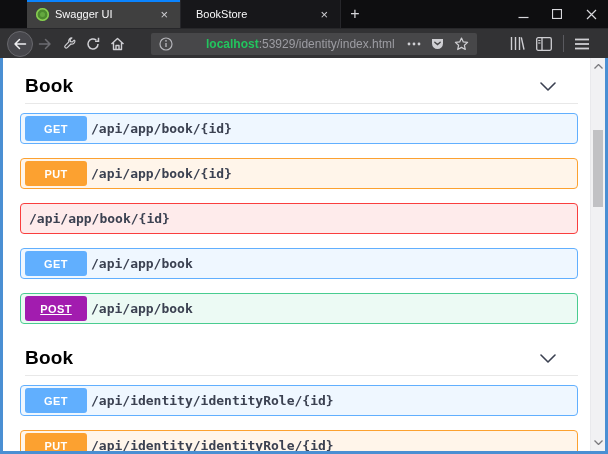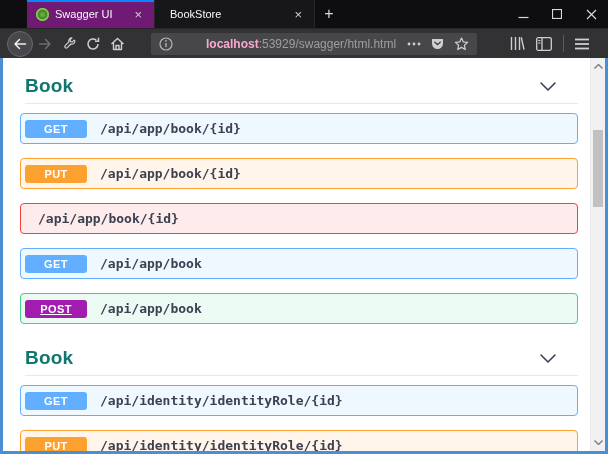--- a/index.html
+++ b/index.html
@@ -5,67 +5,67 @@
   * { margin:0; padding:0; box-sizing:border-box; }
   html,body { width:608px; height:454px; overflow:hidden; background:#000; }
   .window { width:608px; height:454px; display:flex; flex-direction:column;
             font-family:"Liberation Sans", sans-serif; }
 
   
   .titlebar { height:28px; background:#0e0e10; display:flex; align-items:stretch; flex:0 0 28px; }
   .drag-space { width:27px; }
   .tab { display:flex; align-items:center; padding:0 9px; color:#f9f9fa; font-size:11px;
          position:relative; border-right:1px solid #26262a; }
-  .tab.active { background:#701a75; width:128px; box-shadow:inset 0 2px 0 var(--stripe); }
+  .tab.active { background:#404040; width:154px; box-shadow:inset 0 2px 0 var(--stripe); }
   .tab.inactive { background:#17171a; width:160px; }
   .tab-title { flex:1; margin-left:6px; white-space:nowrap; overflow:hidden; }
   .tab-close { color:#cfcfd3; font-size:13px; line-height:1; padding:2px 3px; cursor:default; }
   .favicon { width:13px; height:13px; border-radius:50%; background:#64a83f;
              box-shadow:inset 0 0 0 1.5px #8bcf55, inset 0 0 0 4px #4c8a2e; flex:0 0 13px; }
   .newtab-btn { width:28px; display:flex; align-items:center; justify-content:center;
                 color:#d7d7db; font-size:16px; }
   .titlebar-spacer { flex:1; }
   .win-btn { width:34px; display:flex; align-items:center; justify-content:center; color:#d7d7db; }
   .win-btn svg { display:block; }
 
   
   .navbar { height:30px; flex:0 0 30px; background:#323234; display:flex; align-items:center;
             padding:0 7px; border-top:1px solid #27272a; }
   .nav-icon { display:flex; align-items:center; justify-content:center; width:24px; height:24px; }
   .back-circle { width:26px; height:26px; border-radius:50%; background:#47474c;
                  border:1px solid #68686d; display:flex; align-items:center; justify-content:center; }
   .urlbar { height:22px; flex:0 0 326px; margin-left:22px; background:#474749; border-radius:2px;
             display:flex; align-items:center; padding:0 8px; font-size:12px; }
   .url-text { margin-left:7px; white-space:nowrap; overflow:hidden; flex:1; }
-  .url-host { color:#f9a8d4; font-weight:bold;padding-left:26px; }
+  .url-host { color:#22c55e; font-weight:bold;padding-left:26px; }
   .url-path { color:#9d9da3; }
   .urlbar-actions { display:flex; align-items:center; gap:9px; margin-left:6px; }
   .toolbar-right { display:flex; align-items:center; gap:11px; margin-left:32px; }
   .vsep { width:1px; height:17px; background:#5a5a5f; }
 
   
   .content { position:relative; flex:1; background:#ffffff; overflow:hidden;
              border-left:3px solid var(--accent); border-right:3px solid var(--accent);
              border-bottom:3px solid var(--accent); }
   .main { position:absolute; inset:0 24px 0 0; padding:0 3px 0 17px; overflow:hidden; }
 
   .section { margin-top:23px; }
   .section:first-child { margin-top:17px; }
   .section-header { display:flex; align-items:center; justify-content:space-between;
                     padding:0 22px 0 5px; height:22px; cursor:pointer; }
-  .section-title { font-size:19px; font-weight:bold; color:#0f766e; letter-spacing:.2px; }
+  .section-title { font-size:19px; font-weight:bold; color:#000000; letter-spacing:.2px; }
   .section-divider { border:none; border-top:1px solid #e8e8e8; margin:6px 0 0 5px; }
   .op-list { margin-top:9px; }
   .opblock { display:flex; align-items:center; height:31px; border:1px solid; border-radius:4px;
              padding:0 4px; margin-bottom:14px; cursor:pointer; }
-  .method-badge { width:62px; height:18px; border-radius:3px; color:#fff; font-size:11px;
+  .method-badge { width:62px; height:25px; border-radius:3px; color:#fff; font-size:11px;
                   font-weight:bold; display:flex; align-items:center; justify-content:center;
                   letter-spacing:.4px; flex:0 0 62px;
                   font-family:"Liberation Sans", sans-serif; }
-  .op-path { margin-left:13px; font-family:"DejaVu Sans Mono", monospace; font-weight:bold;
+  .op-path { margin-left:4px; font-family:"DejaVu Sans Mono", monospace; font-weight:bold;
              font-size:13px; color:#3b4151; }
 
   
   .scrollbar { position:absolute; top:0; right:0; bottom:0; width:15px; background:#f1f1f3;
                border-left:1px solid #e9e9ec; }
   .sb-arrow { position:absolute; left:0; right:0; height:15px; display:flex;
               align-items:center; justify-content:center; }
   .sb-arrow.up { top:1px; } .sb-arrow.down { bottom:1px; }
   .sb-thumb { position:absolute; left:2px; right:2px; top:72px; height:77px; background:#c1c1c4; }
 </style>
@@ -136,21 +136,21 @@
           <path d="M1.5 7 L7.5 1.5 L13.5 7 M3.5 5.8 V12.5 H11.5 V5.8 M6 12.5 V8.5 H9 V12.5" fill="none" stroke="#cfcfd3" stroke-width="1.4" stroke-linejoin="round"></path>
         </svg>
     </div>
 
     <div class="urlbar">
       <svg width="14" height="14" viewBox="0 0 14 14">
           <circle cx="7" cy="7" r="6" fill="none" stroke="#b4b4b9" stroke-width="1.2"></circle>
           <line x1="7" y1="6" x2="7" y2="10" stroke="#b4b4b9" stroke-width="1.4"></line>
           <circle cx="7" cy="3.8" r="0.9" fill="#b4b4b9"></circle>
         </svg>
-      <span class="url-text"><span class="url-host">localhost</span><span class="url-path">:53929/swagger/html.html</span></span>
+      <span class="url-text"><span class="url-host">localhost</span><span class="url-path">:53929/identity/index.html</span></span>
       <span class="urlbar-actions">
         <svg width="14" height="4" viewBox="0 0 14 4">
             <circle cx="2" cy="2" r="1.4" fill="#cfcfd3"></circle>
             <circle cx="7" cy="2" r="1.4" fill="#cfcfd3"></circle>
             <circle cx="12" cy="2" r="1.4" fill="#cfcfd3"></circle>
           </svg>
         <svg width="15" height="14" viewBox="0 0 15 14">
             <path d="M2 2 h11 v4.5 a5.5 5.5 0 0 1 -11 0 z" fill="#cfcfd3"></path>
             <path d="M4.8 5.2 L7.5 7.6 L10.2 5.2" fill="none" stroke="#474749" stroke-width="1.4" stroke-linecap="round"></path>
           </svg>

